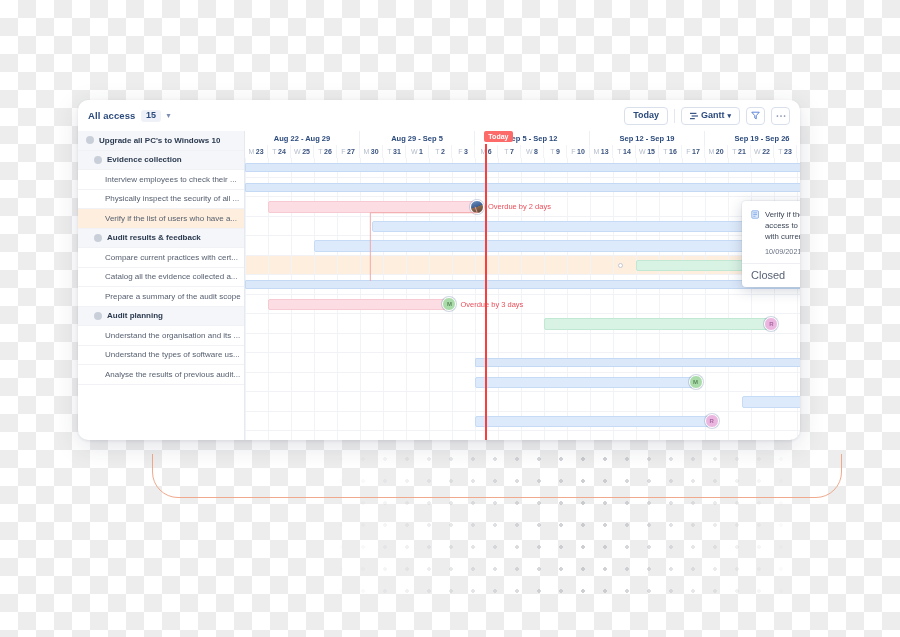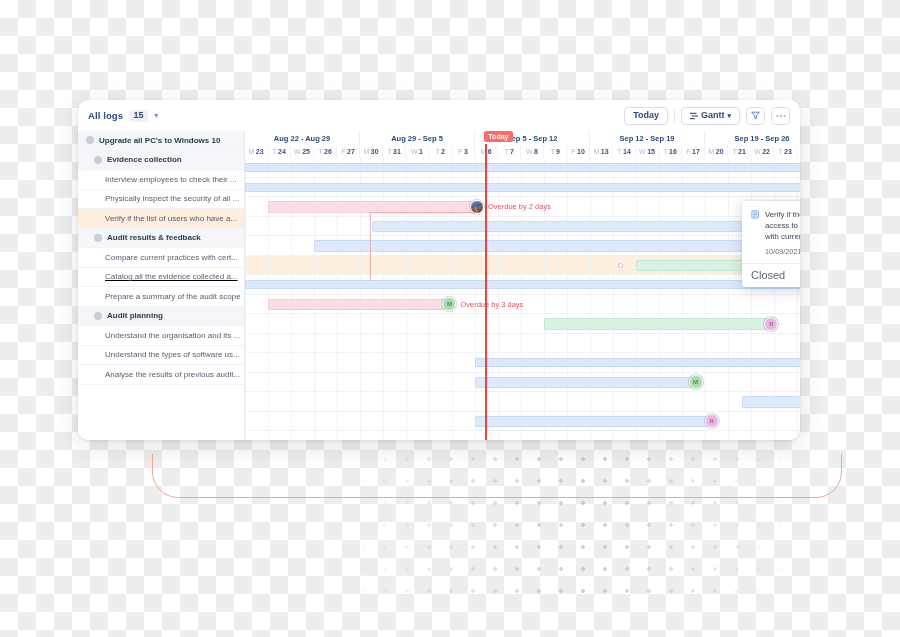--- a/index.html
+++ b/index.html
@@ -185,21 +185,21 @@
 <body>
 
 <div id="decor-dots"></div>
 <div id="decor-outline"></div>
 <div id="decor-outline-mask"></div>
 
 <div id="app-window">
 
   <div class="toolbar">
     <div class="tb-left">
-      <span class="tb-title">All logs</span>
+      <span class="tb-title">All access</span>
       <span class="tb-count">15</span>
       <span class="tb-caret">▾</span>
     </div>
     <div class="tb-right">
       <button class="tb-btn">Today</button>
       <span class="tb-sep"></span>
       <button class="tb-btn">
         <svg width="8" height="8" viewBox="0 0 10 10">
           <rect x="0" y="1" width="8" height="1.4" fill="#2b4a7d"></rect>
           <rect x="2" y="4.3" width="8" height="1.4" fill="#2b4a7d"></rect>
@@ -259,21 +259,21 @@
               <span class="dot"></span>
               <span class="tname">Audit results &amp; feedback</span>
             </div>
           </div>
           <div class="row">
             <div class="lvl2" style="display: flex; align-items: center; width: 100%; overflow: hidden;">
               <span class="tname">Compare current practices with cert...</span>
             </div>
           </div>
           <div class="row">
-            <div class="lvl2" style="display: flex; align-items: center; width: 100%; overflow: hidden; text-decoration: underline;">
+            <div class="lvl2" style="display: flex; align-items: center; width: 100%; overflow: hidden;">
               <span class="tname">Catalog all the evidence collected a...</span>
             </div>
           </div>
           <div class="row">
             <div class="lvl2" style="display: flex; align-items: center; width: 100%; overflow: hidden;">
               <span class="tname">Prepare a summary of the audit scope</span>
             </div>
           </div>
           <div class="row grp">
             <div class="lvl1" style="display: flex; align-items: center; width: 100%; overflow: hidden;">

